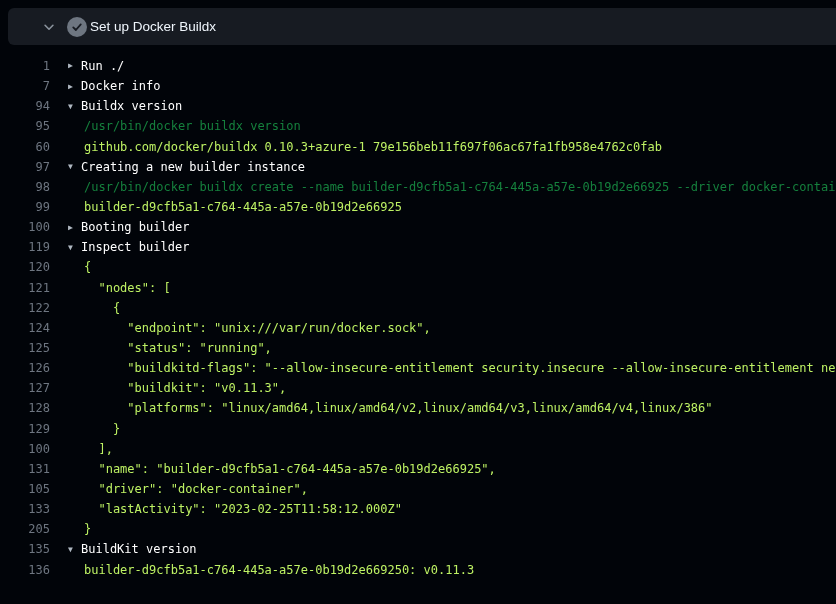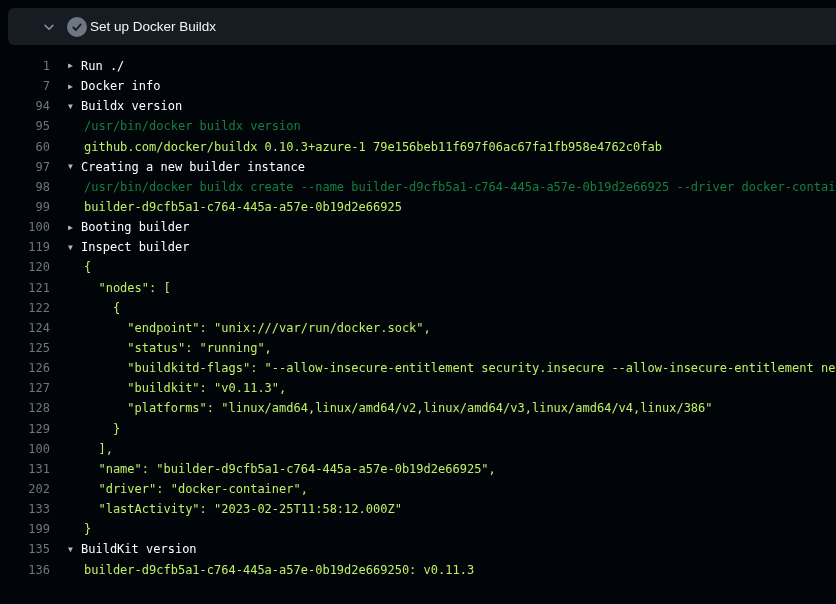--- a/index.html
+++ b/index.html
@@ -161,29 +161,29 @@
   </div>
     <div class="row plain">
     <span class="ln">100</span>
     <span class="cell"><span class="out">  ],</span></span>
   </div>
     <div class="row plain">
     <span class="ln">131</span>
     <span class="cell"><span class="out">  "name": "builder-d9cfb5a1-c764-445a-a57e-0b19d2e66925",</span></span>
   </div>
     <div class="row plain">
-    <span class="ln">202</span>
+    <span class="ln">105</span>
     <span class="cell"><span class="out">  "driver": "docker-container",</span></span>
   </div>
     <div class="row plain">
     <span class="ln">133</span>
     <span class="cell"><span class="out">  "lastActivity": "2023-02-25T11:58:12.000Z"</span></span>
   </div>
     <div class="row plain">
-    <span class="ln">199</span>
+    <span class="ln">205</span>
     <span class="cell"><span class="out">}</span></span>
   </div>
     <div class="row group">
     <span class="ln">135</span>
     <span class="cell"><span class="arrow">▼</span><span class="gtitle">BuildKit version</span></span>
   </div>
     <div class="row plain">
     <span class="ln">136</span>
     <span class="cell"><span class="out">builder-d9cfb5a1-c764-445a-a57e-0b19d2e669250: v0.11.3</span></span>
   </div>

